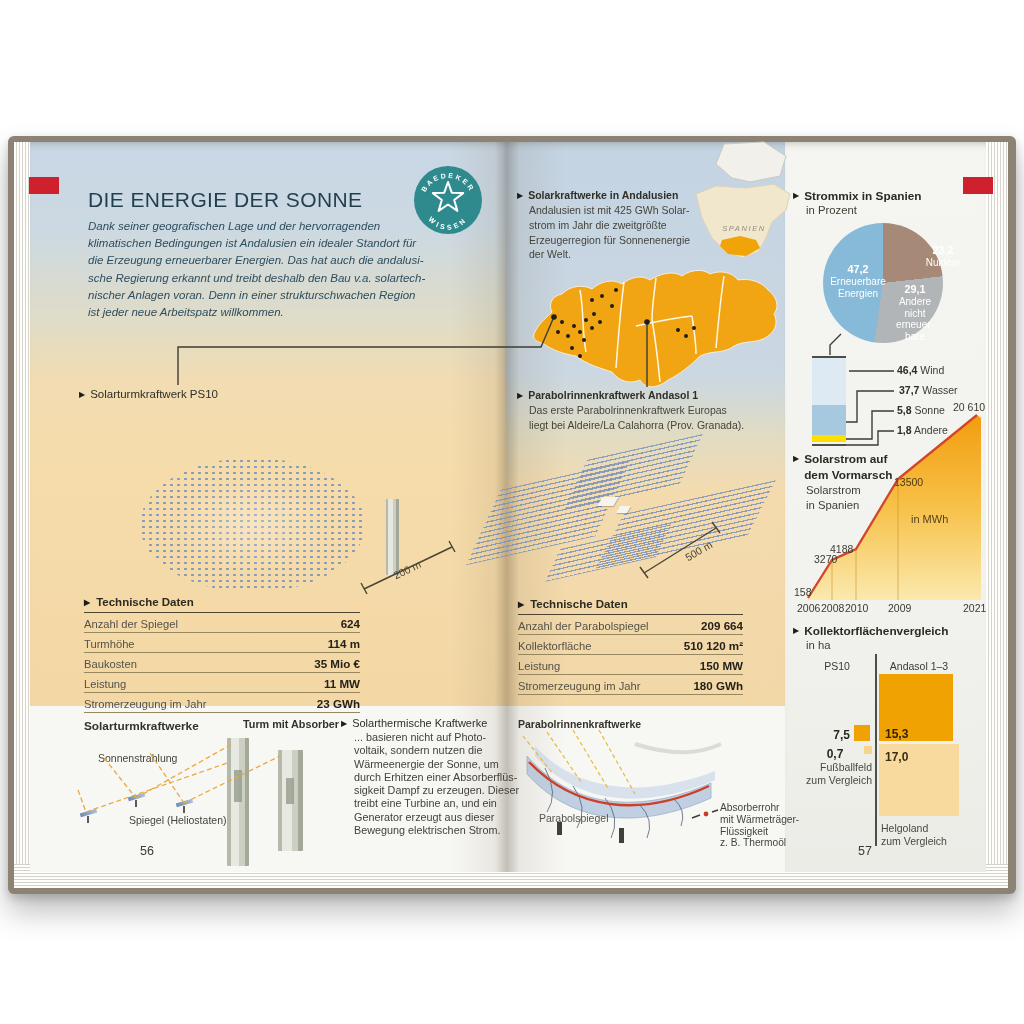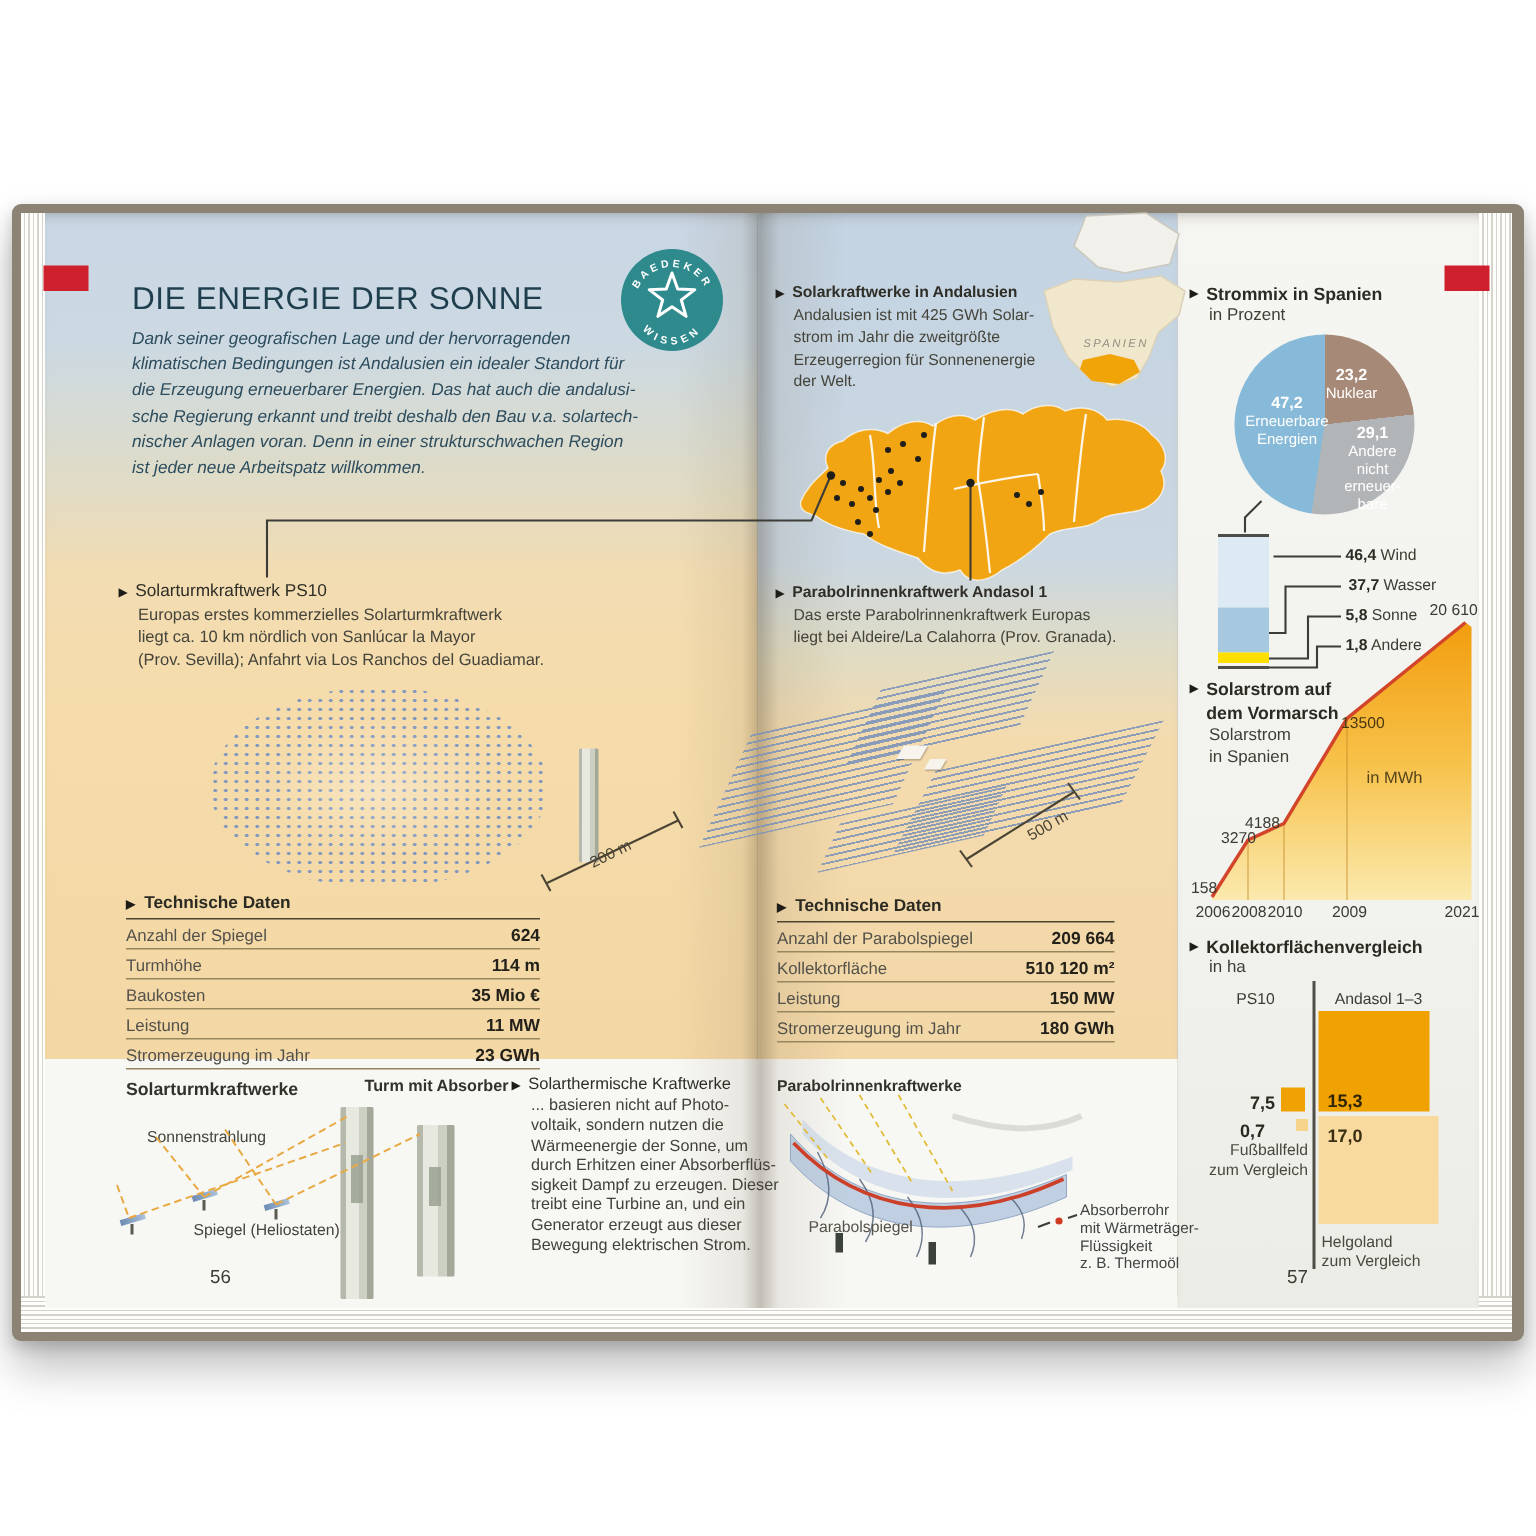--- a/index.html
+++ b/index.html
@@ -95,23 +95,20 @@
     </text>
     <text font-size="7" font-weight="bold" fill="#ffffff" letter-spacing="3">
       <textPath href="#arcBot" startOffset="50%" text-anchor="middle">WISSEN</textPath>
     </text>
   </svg>
 
   <div class="x hrow" style="left:79px;top:388px">
     <span class="mk">▶</span>
     <span class="h1l">Solarturmkraftwerk PS10</span>
   </div>
-  <div class="x body-l pre" style="left:92px;top:403px">Europas erstes kommerzielles Solarturmkraftwerk
-liegt ca. 10 km nördlich von Sanlúcar la Mayor
-(Prov. Sevilla); Anfahrt via Los Ranchos del Guadiamar.</div>
 
   <div class="x" id="heliofield" style="left:140px;top:458px;width:225px;height:134px"></div>
   <div class="x towerL" style="left:386px;top:499px;width:13px;height:76px"></div>
   <span class="x num rot" style="left:394px;top:570px;transform:rotate(-26deg);color:#4a4434">200 m</span>
 
   <div class="tt" style="left:84px;top:596px;width:276px">
     <div class="tt-head">
       <span class="mk">▶</span>
       <span>Technische Daten</span>
     </div>
@@ -288,21 +285,21 @@
     <span class="sb-h">Strommix in Spanien</span>
   </div>
   <div class="x sb-sub" style="left:806px;top:203px">in Prozent</div>
 
   <div class="x" style="left:823px;top:223px;width:120px;height:120px;border-radius:50%;
               background:conic-gradient(#a68976 0 23.2%,#b1b5b8 0 52.3%,#87bad8 0 100%)"></div>
   <div class="x pie-label" style="left:826px;top:264px;width:64px">
     <b>47,2</b><span class="pre">Erneuerbare
 Energien</span>
   </div>
-  <div class="x pie-label" style="left:878px;top:245px;width:46px">
+  <div class="x pie-label" style="left:920px;top:245px;width:46px">
     <b>23,2</b><span class="pre">Nuklear</span>
   </div>
   <div class="x pie-label" style="left:890px;top:284px;width:50px">
     <b>29,1</b><span class="pre">Andere
 nicht
 erneuer-
 bare</span>
   </div>
 
   <div class="x" style="left:812px;top:356px;width:34px;height:90px;border-top:2px solid #4e4d45;border-bottom:2px solid #4e4d45;display:flex;flex-direction:column">

